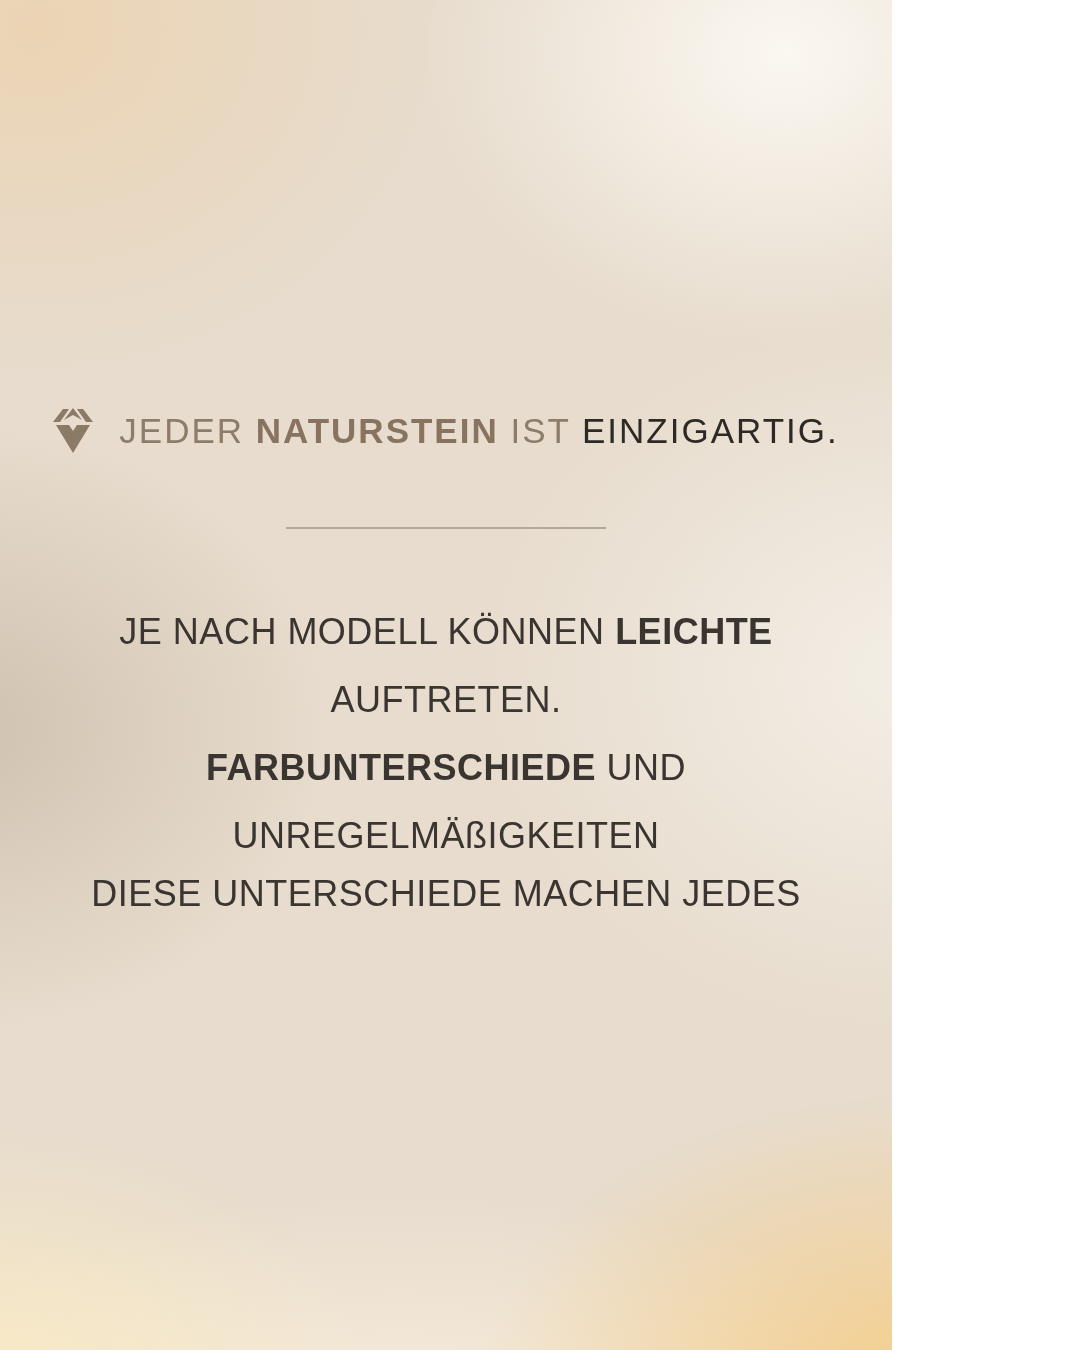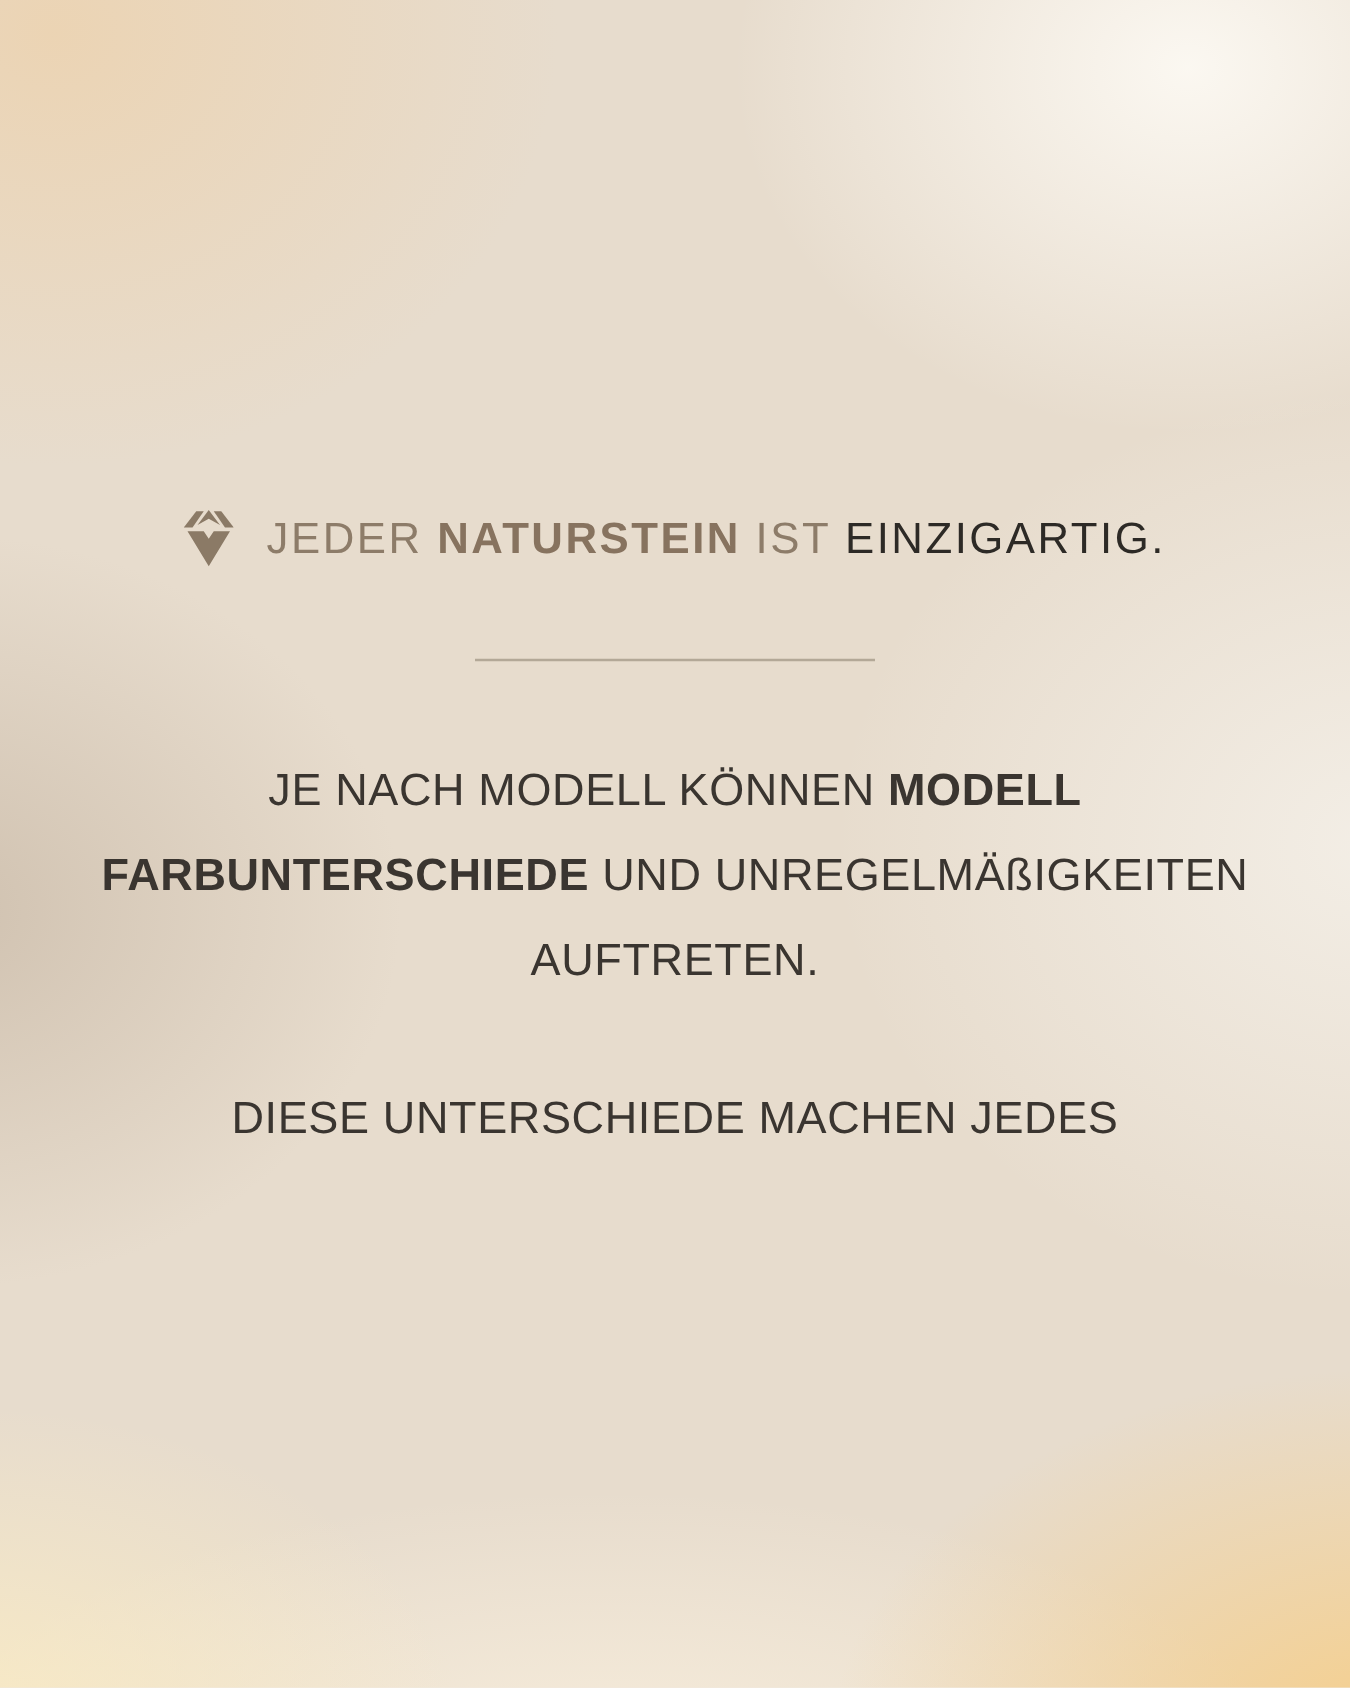--- a/index.html
+++ b/index.html
@@ -1,20 +1,20 @@
 <!DOCTYPE html>
 <html><head>
 <meta charset="utf-8">
 <style>
   html, body { margin: 0; padding: 0; }
   body { width: 1080px; height: 1350px; overflow: hidden; }
 
   .canvas {
     position: relative;
-    width: 1080px;
+    width: 892px;
     height: 1350px;
     font-family: "Liberation Sans", sans-serif;
     background:
       radial-gradient(ellipse 520px 420px at 88% 4%,  rgba(252,249,243,.95), rgba(252,249,243,0) 70%),
       radial-gradient(ellipse 560px 480px at 4% 2%,   rgba(236,211,177,.90), rgba(236,211,177,0) 72%),
       radial-gradient(ellipse 520px 430px at -4% 54%, rgba(204,189,171,.85), rgba(204,189,171,0) 70%),
       radial-gradient(ellipse 620px 520px at 102% 50%,rgba(245,241,234,.85), rgba(245,241,234,0) 70%),
       radial-gradient(ellipse 640px 430px at 104% 104%,rgba(247,205,132,.95), rgba(247,205,132,0) 72%),
       radial-gradient(ellipse 560px 380px at -2% 103%,rgba(251,236,196,.90), rgba(251,236,196,0) 70%),
       radial-gradient(ellipse 800px 340px at 45% 106%,rgba(250,240,222,.90), rgba(250,240,222,0) 70%),
@@ -79,22 +79,22 @@
       <polygon points="3,17 16,17 20,23 24,17 37,17 20,45"></polygon>
     </svg>
     <div class="headline-text">
       <span class="seg-muted">JEDER </span><span class="seg-muted-bold">NATURSTEIN</span><span class="seg-muted"> IST </span><span class="seg-dark">EINZIGARTIG.</span>
     </div>
   </div>
 
   <div class="divider"></div>
 
   <div class="para para-1">
-    <div><span class="run-regular">JE NACH MODELL KÖNNEN </span><span class="run-bold">MODELL</span></div>
+    <div><span class="run-regular">JE NACH MODELL KÖNNEN </span><span class="run-bold">LEICHTE</span></div>
+    <div><span class="run-regular">AUFTRETEN.</span></div>
     <div><span class="run-bold">FARBUNTERSCHIEDE</span><span class="run-regular"> UND UNREGELMÄßIGKEITEN</span></div>
-    <div><span class="run-regular">AUFTRETEN.</span></div>
   </div>
 
   <div class="para para-2">
     <div><span class="run-regular">DIESE UNTERSCHIEDE MACHEN JEDES</span></div>
   </div>
 
 </div>
 
 </body></html>

